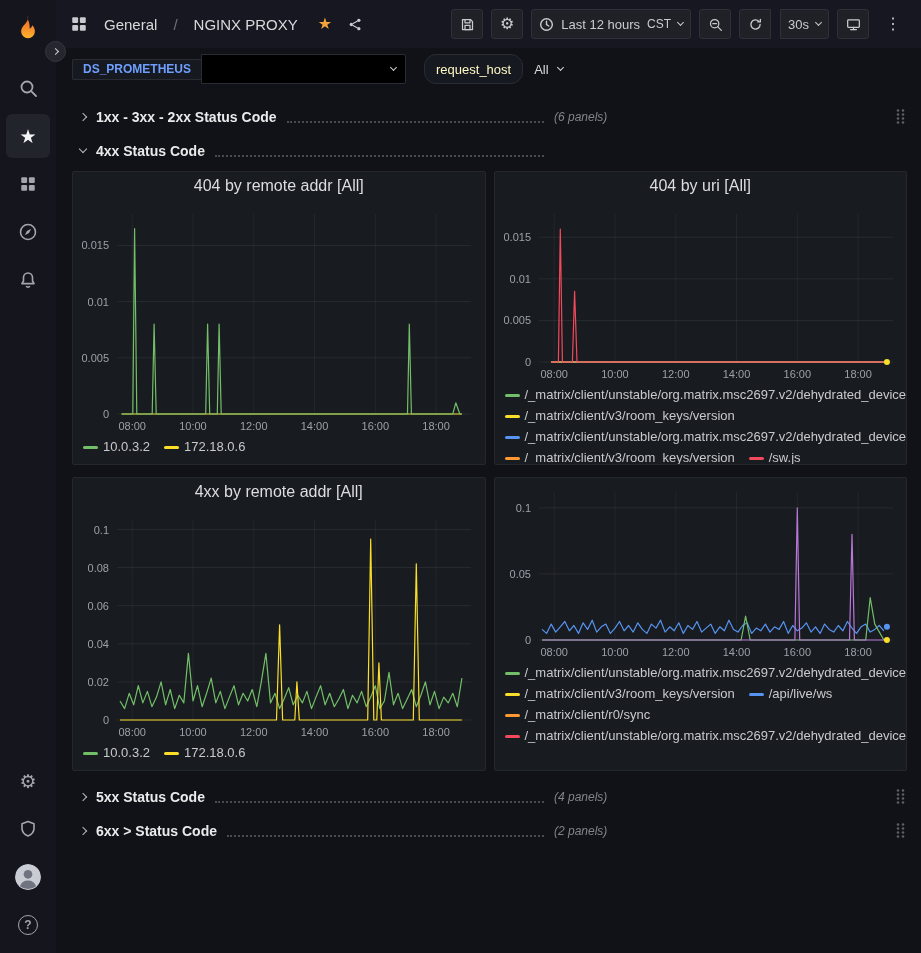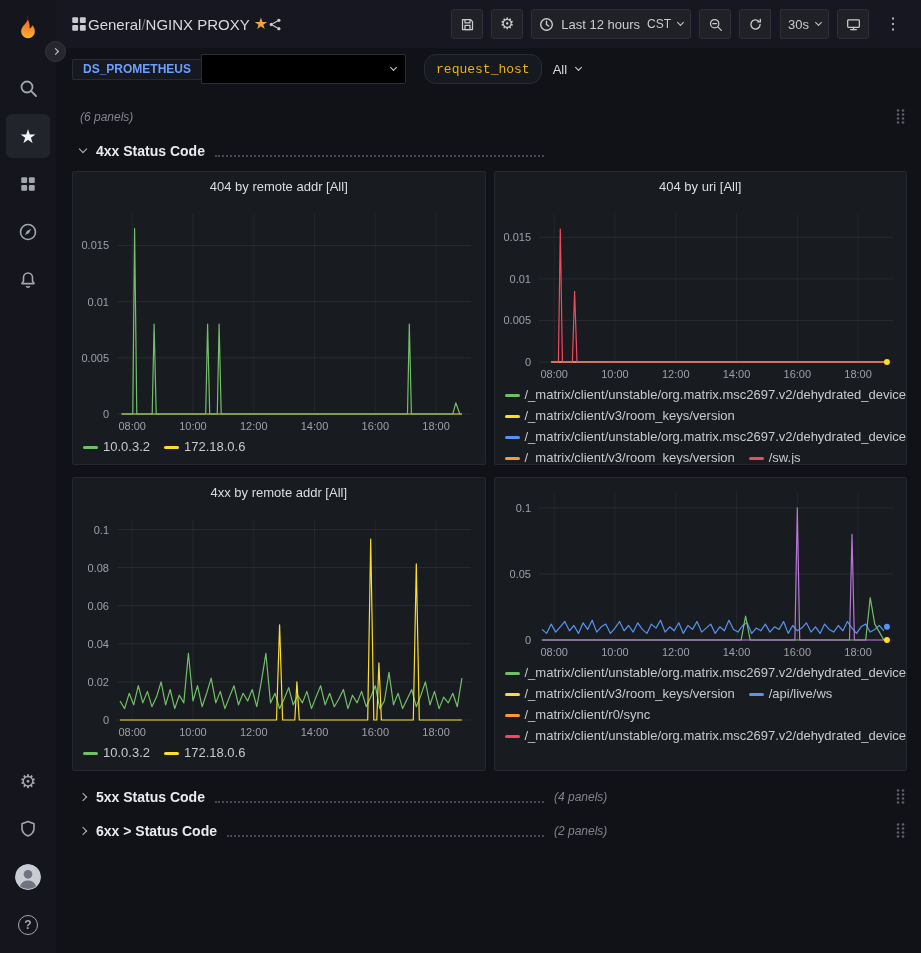--- a/index.html
+++ b/index.html
@@ -38,21 +38,21 @@
   .chev { display:inline-block; width:6px; height:6px; border-right:1.8px solid currentColor; border-bottom:1.8px solid currentColor; }
   .chev-right { transform:rotate(-45deg); }
   .chev-down  { transform:rotate(45deg); margin-top:-3px; }
   .chev-sm { width:5px; height:5px; border-width:1.5px; }
   
   .main { margin-left:56px; height:100%; display:flex; flex-direction:column; }
   .topbar {
     height:48px; flex:0 0 48px; display:flex; align-items:center;
     padding:0 12px 0 14px; background:#161720;
   }
-  .tb-left { display:flex; align-items:center; gap:0; color:#c9cbcf; }
+  .tb-left { display:flex; align-items:center; gap:16px; color:#c9cbcf; }
   .crumb { font-size:15px; color:#d8d9da; cursor:pointer; }
   .crumb-sep { color:#70737a; font-size:15px; }
   .crumb-title { font-weight:500; }
   .fav-star { font-size:16px; line-height:1; cursor:pointer; margin-left:4px; }
   .tb-right { margin-left:auto; display:flex; align-items:center; gap:8px; }
   .tb-btn {
     height:30px; min-width:32px; padding:0 7px; background:#1f2127; border:1px solid #2e3138;
     border-radius:3px; display:flex; align-items:center; justify-content:center; gap:7px;
     color:#c9cbcf; font-size:13px; cursor:pointer;
   }
@@ -67,41 +67,41 @@
   .ds-label {
     color:#6e9fff; font-weight:600; font-size:12px; padding:0 10px; height:21px;
     display:flex; align-items:center; background:#171921; border:1px solid #2a2c34; border-right:0;
     border-radius:2px 0 0 2px; cursor:pointer;
   }
   .redacted {
     width:205px; height:30px; background:#000; border:1px solid #2a2c34; border-radius:0 2px 2px 0;
     display:flex; align-items:center; justify-content:flex-end; padding:0 9px; color:#cfd1d5; cursor:pointer;
   }
   .chip { height:30px; display:flex; align-items:center; padding:0 11px; font-size:13px; background:#171921; border:1px solid #2a2c34; cursor:pointer; }
-  .label-chip { color:#eab308; font-weight:500; border-radius:12px;font-family:Liberation Mono, monospace; }
+  .label-chip { color:#fef9c3; font-weight:500; border-radius:12px; }
   .value-chip { color:#d8d9da; gap:9px; border:0; background:transparent; }
   
   .dash { flex:1; padding:8px 14px 0 16px; overflow:hidden; }
   .row-head { height:27px; display:flex; align-items:center; margin:5px 0 7px; cursor:pointer; color:#c4c6cb; padding-left:8px; }
   .row-left { display:flex; align-items:center; flex:0 0 474px; min-width:0; }
   .row-chev { margin-right:10px; color:#b7bac0; flex:0 0 auto; }
   .row-title { font-size:14px; font-weight:700; color:#e9eaec; white-space:nowrap; }
   .leader { flex:1; margin:4px 10px 0; border-bottom:2px dotted #484b52; height:8px; }
   .row-count { font-style:italic; color:#81848b; font-size:12px; }
   .row-spacer { flex:1; }
   .drag-handle { flex:0 0 auto; margin-right:2px; cursor:grab; }
   
   .grid { display:grid; grid-template-columns:1fr 1fr; gap:12px 8px; margin:2px 0 12px; }
   .panel {
     background:#181b1f; border:1px solid #25272e; border-radius:2px; height:294px;
     display:flex; flex-direction:column; overflow:hidden;
   }
   .panel-title {
     margin:0; flex:0 0 28px; display:flex; align-items:center; justify-content:center;
-    font-size:13px; font-weight:500; color:#dcdde3; cursor:pointer;
+    font-size:16px; font-weight:500; color:#dcdde3; cursor:pointer;
   }
   .plot { flex:0 0 auto; line-height:0; }
   .plot svg text { font-family:"Liberation Sans","DejaVu Sans",sans-serif; }
   .legend {
     flex:1; overflow:hidden; padding:3px 10px 0; display:flex; flex-wrap:wrap;
     column-gap:14px; row-gap:5px; align-content:flex-start; font-size:13px; line-height:16px;
   }
   .leg-item { display:inline-flex; align-items:center; gap:5px; white-space:nowrap; color:#c8c9cd; cursor:pointer; }
   .leg-swatch { width:15px; height:3px; border-radius:2px; display:inline-block; flex:0 0 auto; }
 </style>
@@ -265,20 +265,25 @@
       <span class="chip value-chip">
         <span>All</span>
         <span class="chev chev-sm chev-down"></span>
       </span>
     </div>
   </div>
 
   <div class="dash">
 
     <div class="row-head">
+      <div class="row-left">
+        <span class="chev row-chev chev-right"></span>
+        <span class="row-title">1xx - 3xx - 2xx Status Code</span>
+        <span class="leader"></span>
+      </div>
       <span class="row-count">(6 panels)</span>
       <span class="row-spacer"></span>
       <svg class="drag-handle" width="10" height="17" viewBox="0 0 10 17" fill="#5c5f66">
         <circle cx="3" cy="2.5" r="1.3"></circle>
           <circle cx="8" cy="2.5" r="1.3"></circle>
         <circle cx="3" cy="6.5" r="1.3"></circle>
           <circle cx="8" cy="6.5" r="1.3"></circle>
         <circle cx="3" cy="10.5" r="1.3"></circle>
           <circle cx="8" cy="10.5" r="1.3"></circle>
         <circle cx="3" cy="14.5" r="1.3"></circle>

